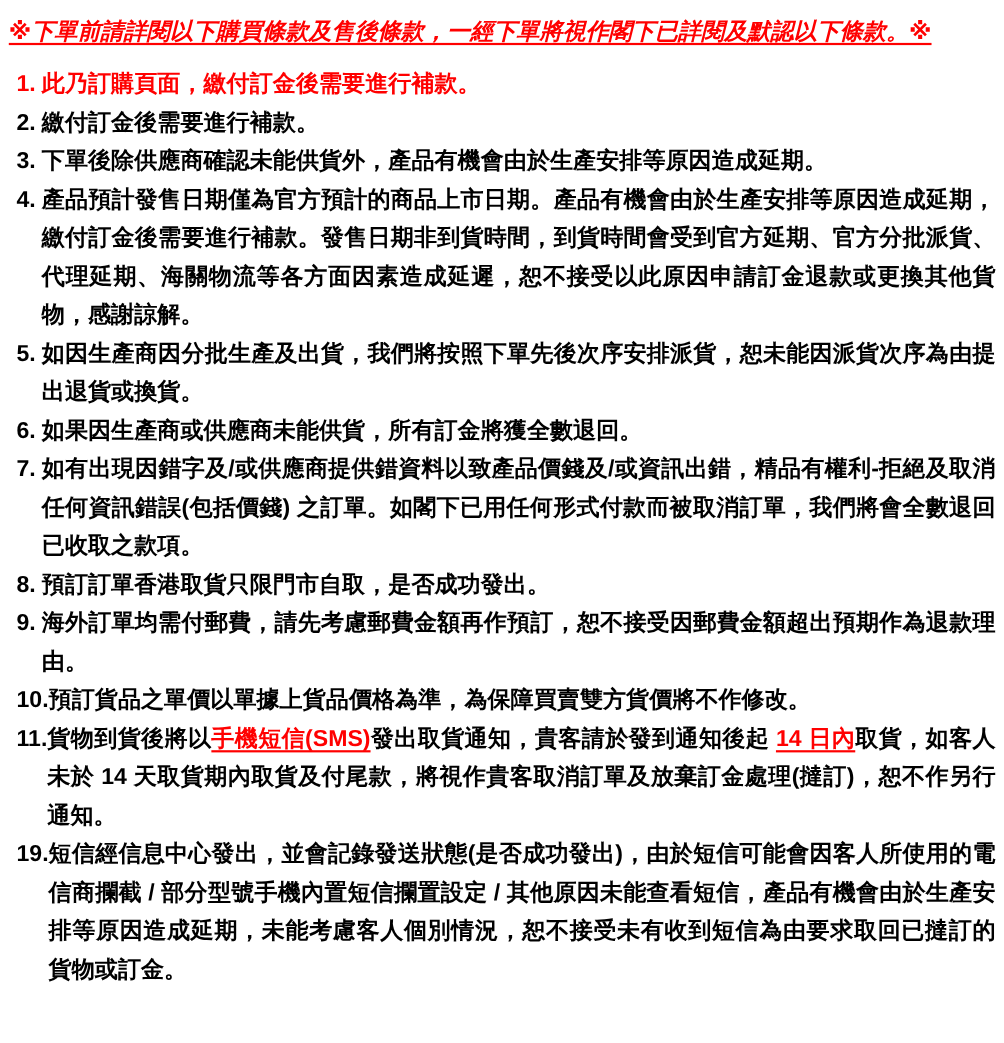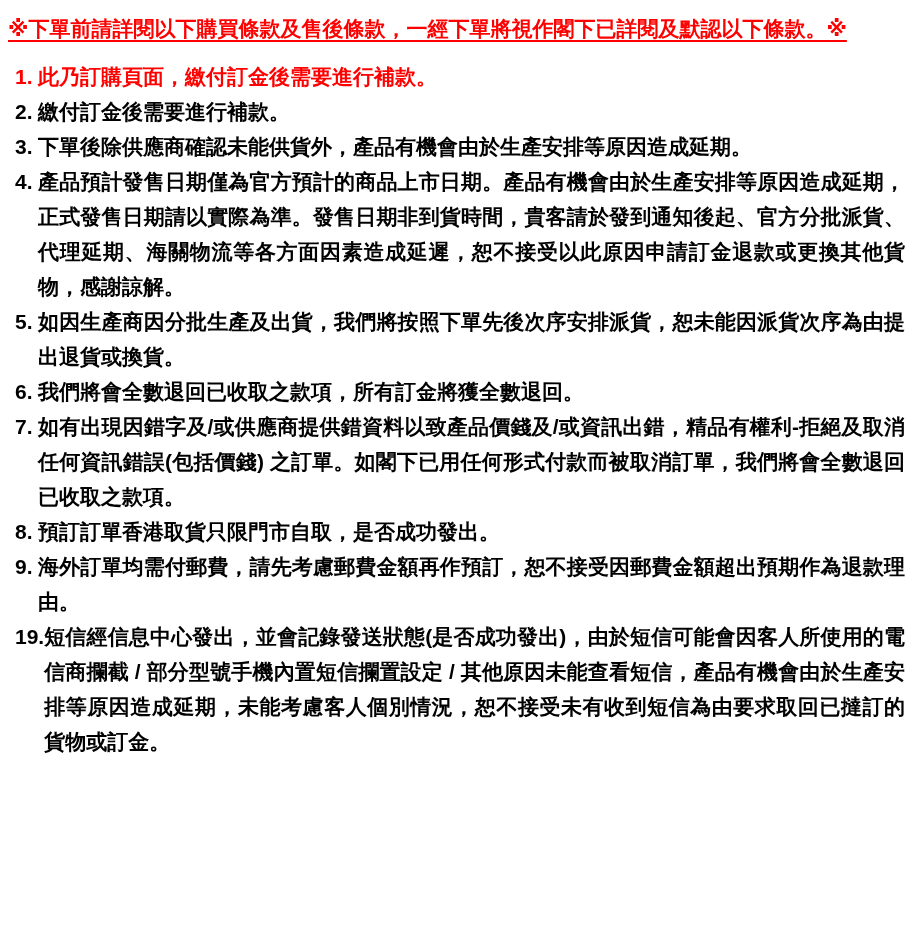--- a/index.html
+++ b/index.html
@@ -20,20 +20,21 @@
   }
   .page {
     padding: 11px 8px 0 8px;
     box-sizing: border-box;
   }
   .notice {
     color: var(--accent-red, #ff0000);
     text-decoration: underline;
     text-underline-offset: 4px;
     margin: 0 0 13px 0;
+    font-style: italic;
   }
   .section-heading {
     color: var(--text-black, #000000);
     text-decoration: underline;
     text-underline-offset: 4px;
     margin: 0 0 20px 0;
   }
   .terms-list {
     margin: 0;
     padding: 0;
@@ -80,40 +81,48 @@
       <div class="term-item">
         <span class="term-num">2.</span>
         <div class="term-body"><span class="seg-plain">繳付訂金後需要進行補款。</span></div>
       </div>
       <div class="term-item">
         <span class="term-num">3.</span>
         <div class="term-body"><span class="seg-plain">下單後除供應商確認未能供貨外，產品有機會由於生產安排等原因造成延期。</span></div>
       </div>
       <div class="term-item">
         <span class="term-num">4.</span>
-        <div class="term-body"><span class="seg-plain">產品預計發售日期僅為官方預計的商品上市日期。產品有機會由於生產安排等原因造成延期，正式發售日期請以實際為準。發售日期非到貨時間，貴客請於發到通知後起、官方分批派貨、代理延期、海關物流等各方面因素造成延遲，恕不接受以此原因申請訂金退款或更換其他貨物，感謝諒解。</span></div>
+        <div class="term-body"><span class="seg-plain">產品預計發售日期僅為官方預計的商品上市日期。產品有機會由於生產安排等原因造成延期，繳付訂金後需要進行補款。發售日期非到貨時間，到貨時間會受到官方延期、官方分批派貨、代理延期、海關物流等各方面因素造成延遲，恕不接受以此原因申請訂金退款或更換其他貨物，感謝諒解。</span></div>
       </div>
       <div class="term-item">
         <span class="term-num">5.</span>
         <div class="term-body"><span class="seg-plain">如因生產商因分批生產及出貨，我們將按照下單先後次序安排派貨，恕未能因派貨次序為由提出退貨或換貨。</span></div>
       </div>
       <div class="term-item">
         <span class="term-num">6.</span>
-        <div class="term-body"><span class="seg-plain">我們將會全數退回已收取之款項，所有訂金將獲全數退回。</span></div>
+        <div class="term-body"><span class="seg-plain">如果因生產商或供應商未能供貨，所有訂金將獲全數退回。</span></div>
       </div>
       <div class="term-item">
         <span class="term-num">7.</span>
         <div class="term-body"><span class="seg-plain">如有出現因錯字及/或供應商提供錯資料以致產品價錢及/或資訊出錯，精品有權利-拒絕及取消任何資訊錯誤(包括價錢) 之訂單。如閣下已用任何形式付款而被取消訂單，我們將會全數退回已收取之款項。</span></div>
       </div>
       <div class="term-item">
         <span class="term-num">8.</span>
         <div class="term-body"><span class="seg-plain">預訂訂單香港取貨只限門市自取，是否成功發出。</span></div>
       </div>
       <div class="term-item">
         <span class="term-num">9.</span>
         <div class="term-body"><span class="seg-plain">海外訂單均需付郵費，請先考慮郵費金額再作預訂，恕不接受因郵費金額超出預期作為退款理由。</span></div>
       </div>
       <div class="term-item">
+        <span class="term-num">10.</span>
+        <div class="term-body"><span class="seg-plain">預訂貨品之單價以單據上貨品價格為準，為保障買賣雙方貨價將不作修改。</span></div>
+      </div>
+      <div class="term-item">
+        <span class="term-num">11.</span>
+        <div class="term-body"><span class="seg-plain">貨物到貨後將以</span><span class="seg-red-underline">手機短信(SMS)</span><span class="seg-plain">發出取貨通知，貴客請於發到通知後起 </span><span class="seg-red-underline">14 日內</span><span class="seg-plain">取貨，如客人未於 14 天取貨期內取貨及付尾款，將視作貴客取消訂單及放棄訂金處理(撻訂)，恕不作另行通知。</span></div>
+      </div>
+      <div class="term-item">
         <span class="term-num">19.</span>
         <div class="term-body"><span class="seg-plain">短信經信息中心發出，並會記錄發送狀態(是否成功發出)，由於短信可能會因客人所使用的電信商攔截 / 部分型號手機內置短信攔置設定 / 其他原因未能查看短信，產品有機會由於生產安排等原因造成延期，未能考慮客人個別情況，恕不接受未有收到短信為由要求取回已撻訂的貨物或訂金。</span></div>
       </div>
     </div>
 </div>
 
 </body></html>

